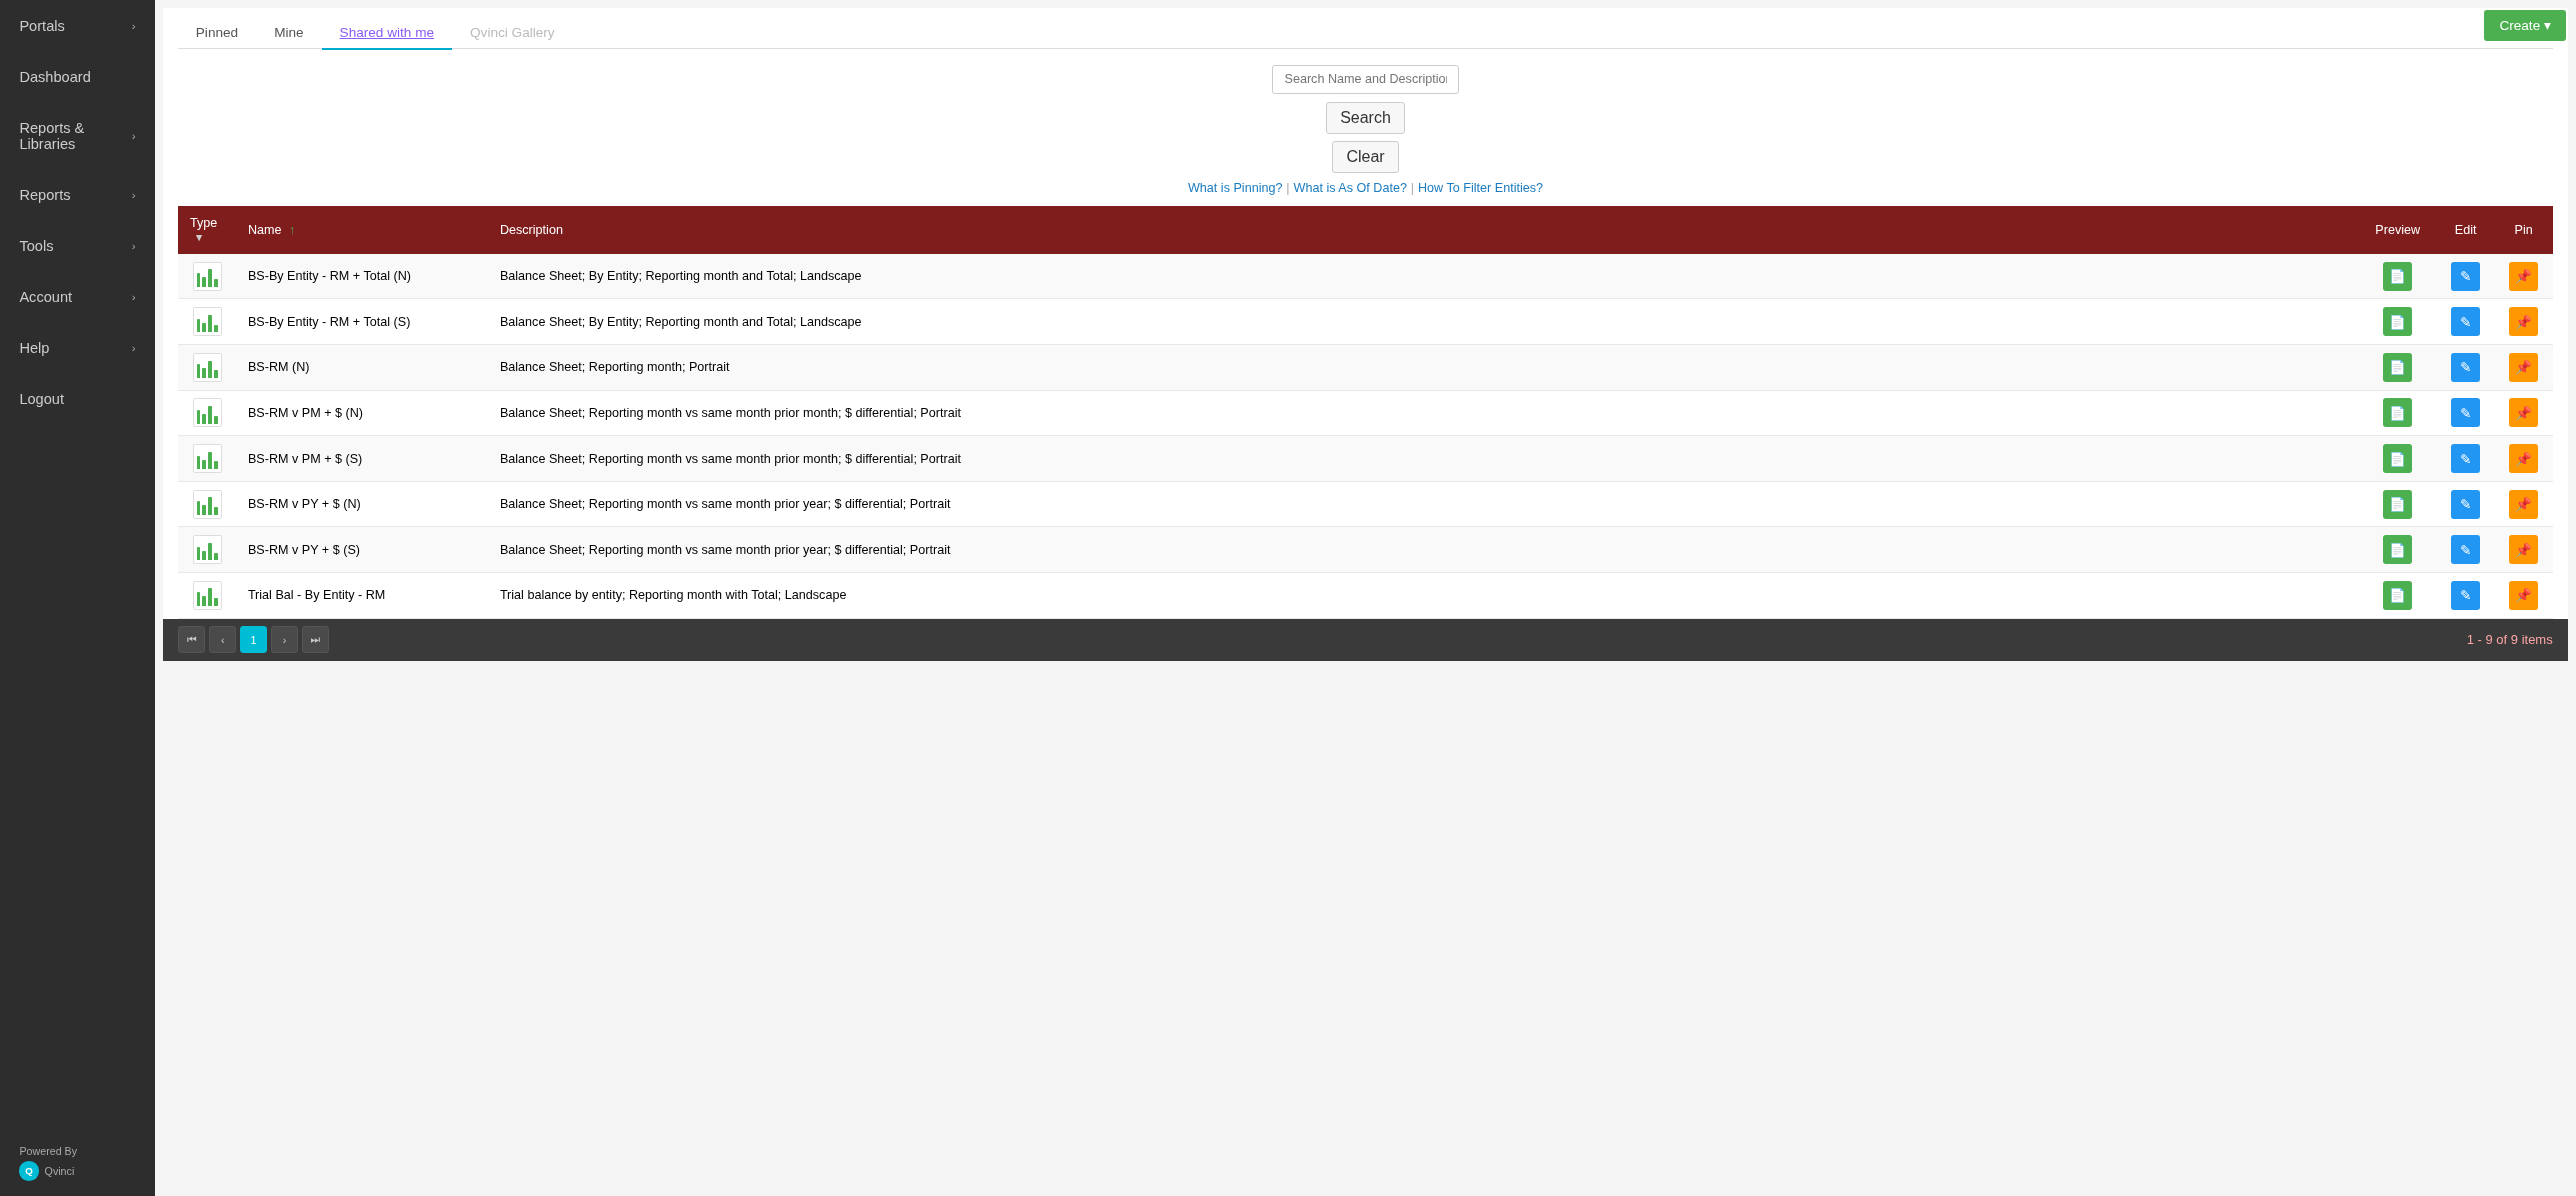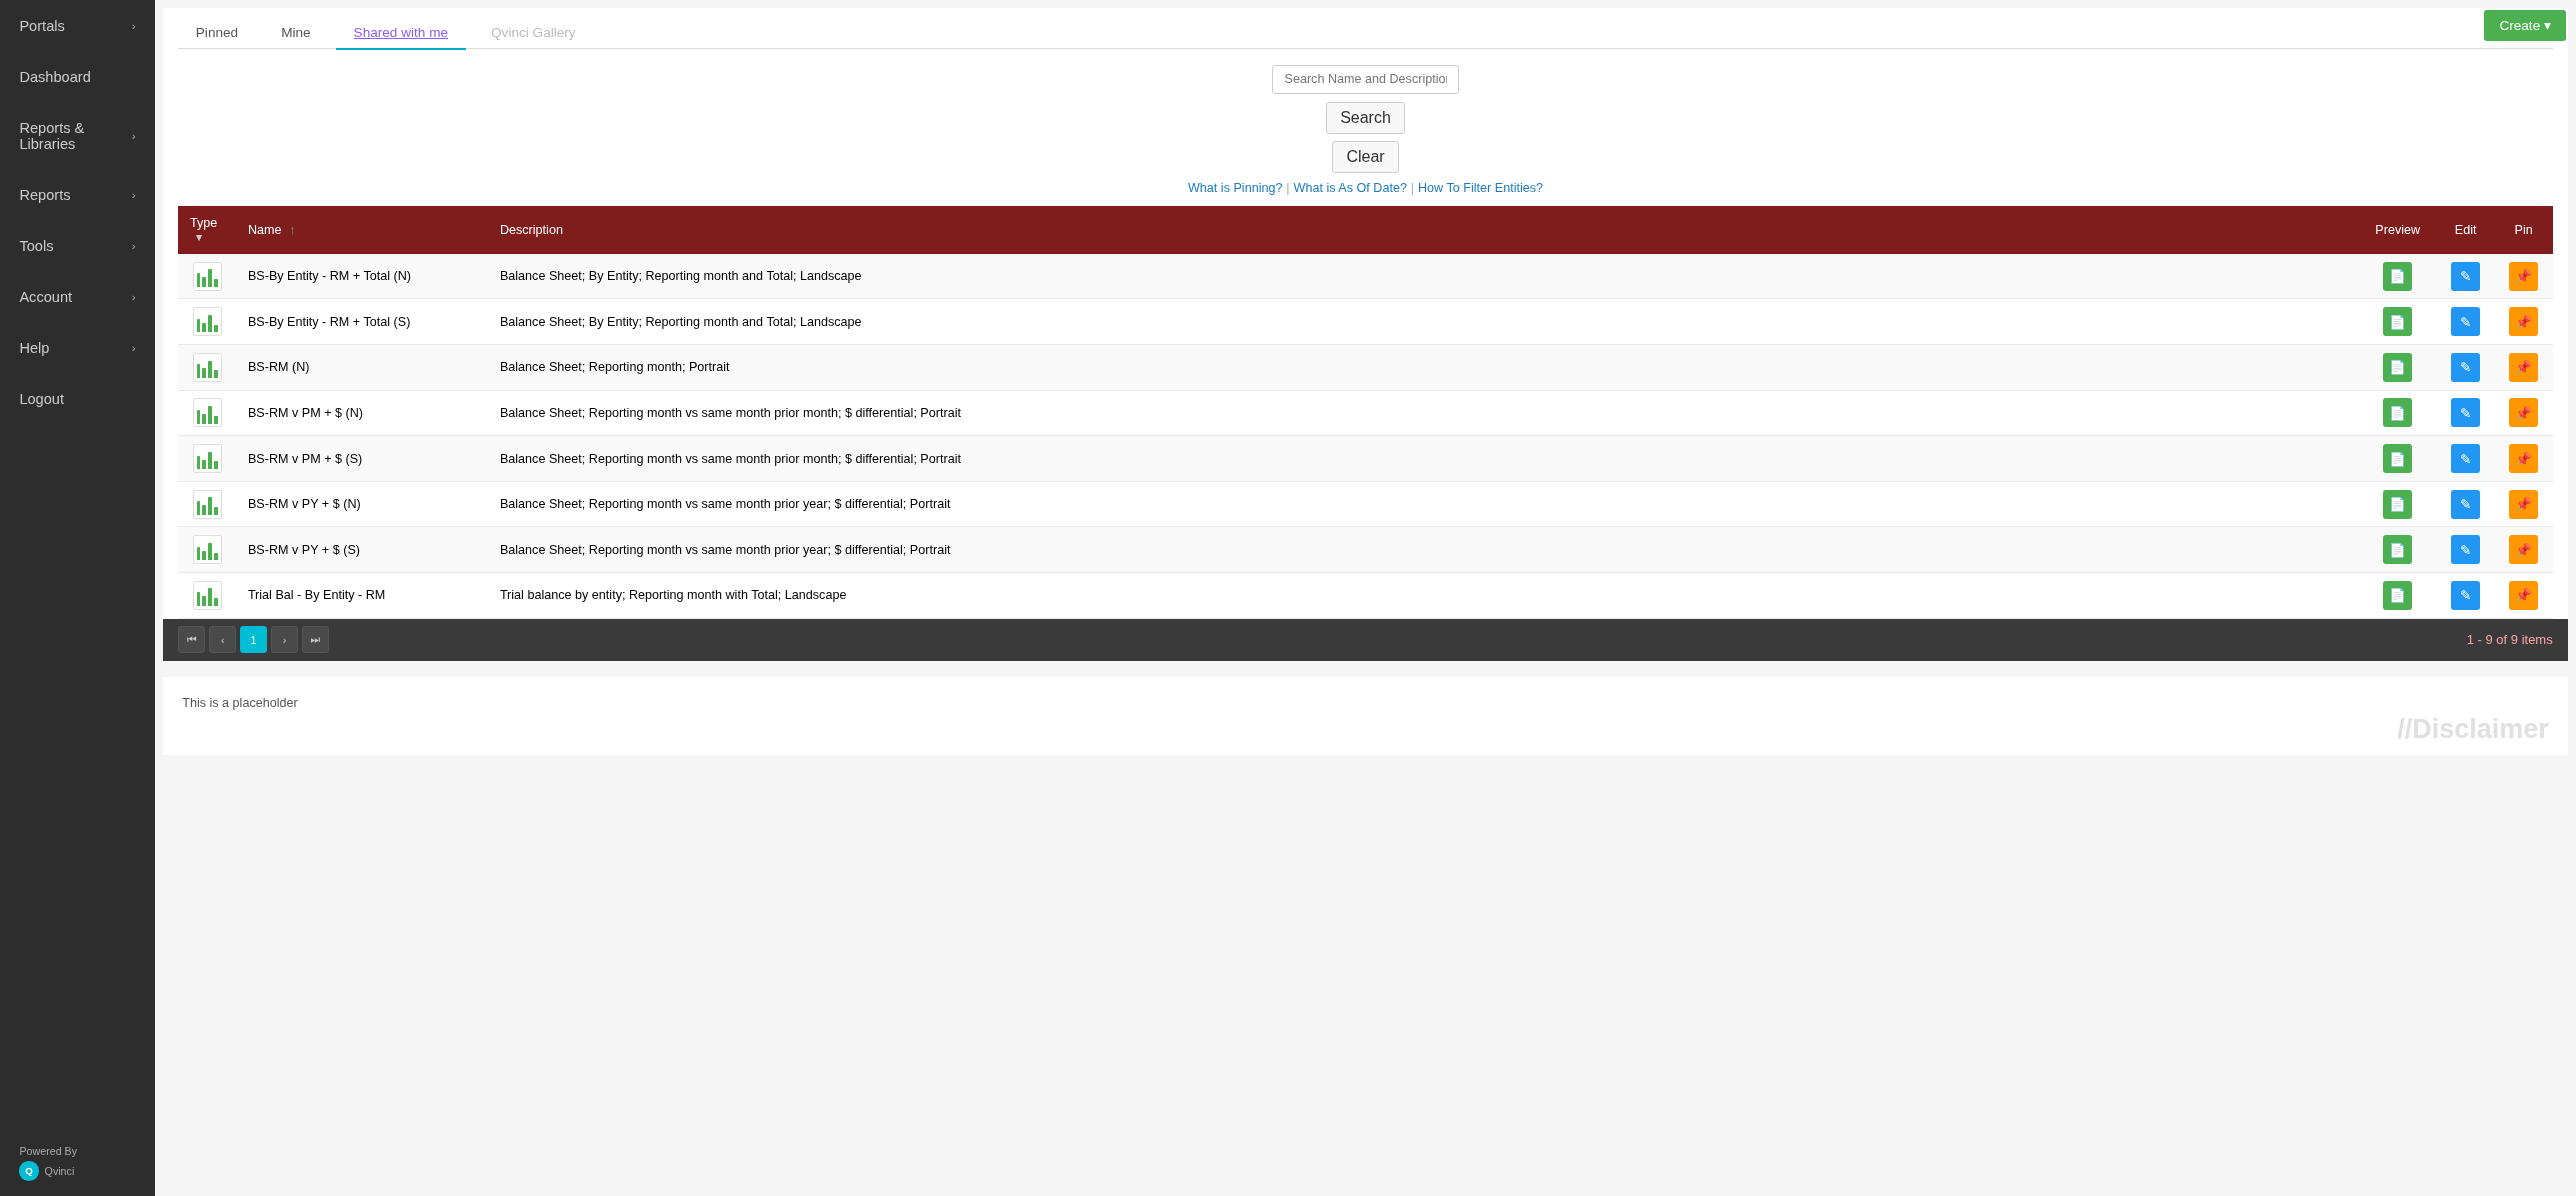--- a/index.html
+++ b/index.html
@@ -63,21 +63,21 @@
       background: #f5f5f5;
       overflow-y: auto;
       padding: 0;
     }
 
     
     .tabs {
       display: flex;
       border-bottom: 1.9px solid #ddd;
       margin-bottom: 13.6px;
-      gap: 8px;
+      gap: 1px;
     }
     .tab {
       padding: 7.8px 17.5px;
       cursor: pointer;
       font-size: 13.6px;
       color: #555;
       border-bottom: 2.9px solid transparent;
       margin-bottom: -1.9px;
       text-decoration: none;
     }
@@ -524,19 +524,15 @@
           <button class="page-btn">⏮</button>
           <button class="page-btn">‹</button>
           <button class="page-btn active">1</button>
           <button class="page-btn">›</button>
           <button class="page-btn">⏭</button>
         </div>
         <div class="pagination-info">1 - 9 of 9 items</div>
       </div>
     </div>
 
-    <div class="placeholder-section" style="margin: 15.5px 7.8px;">
-      <span class="placeholder-text">This is a placeholder</span>
-      <div class="disclaimer-watermark">//Disclaimer</div>
-    </div>
   </div>
 </div>
 
 
 </body></html>

